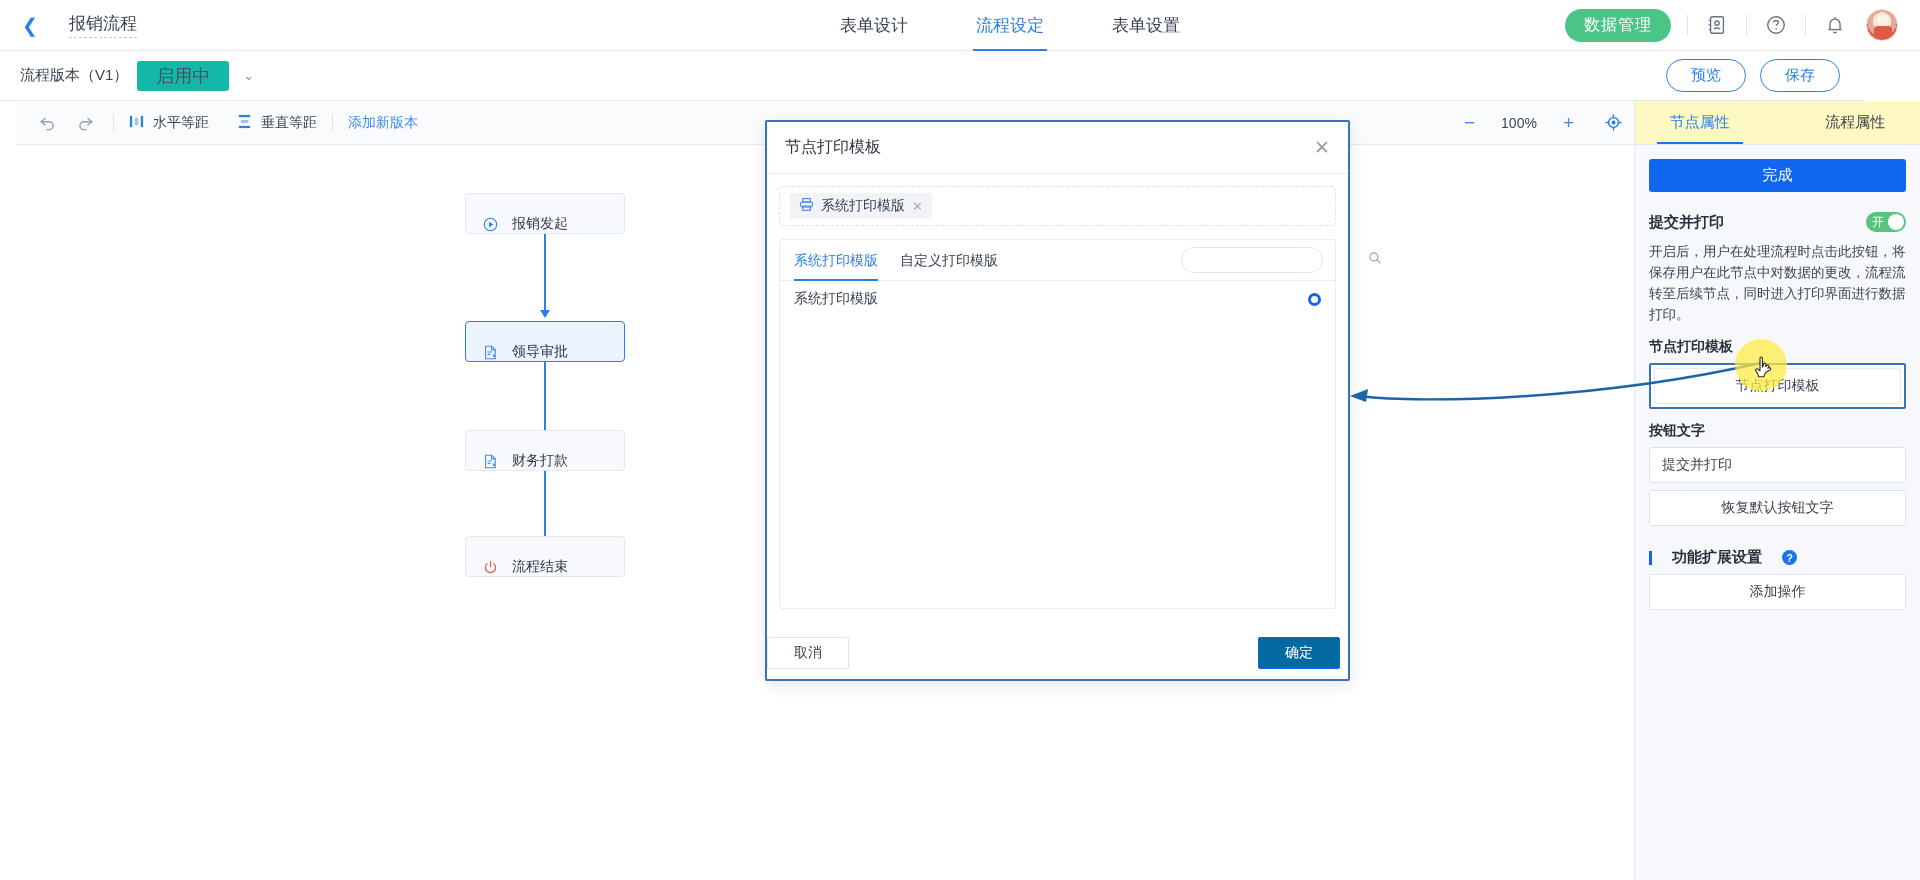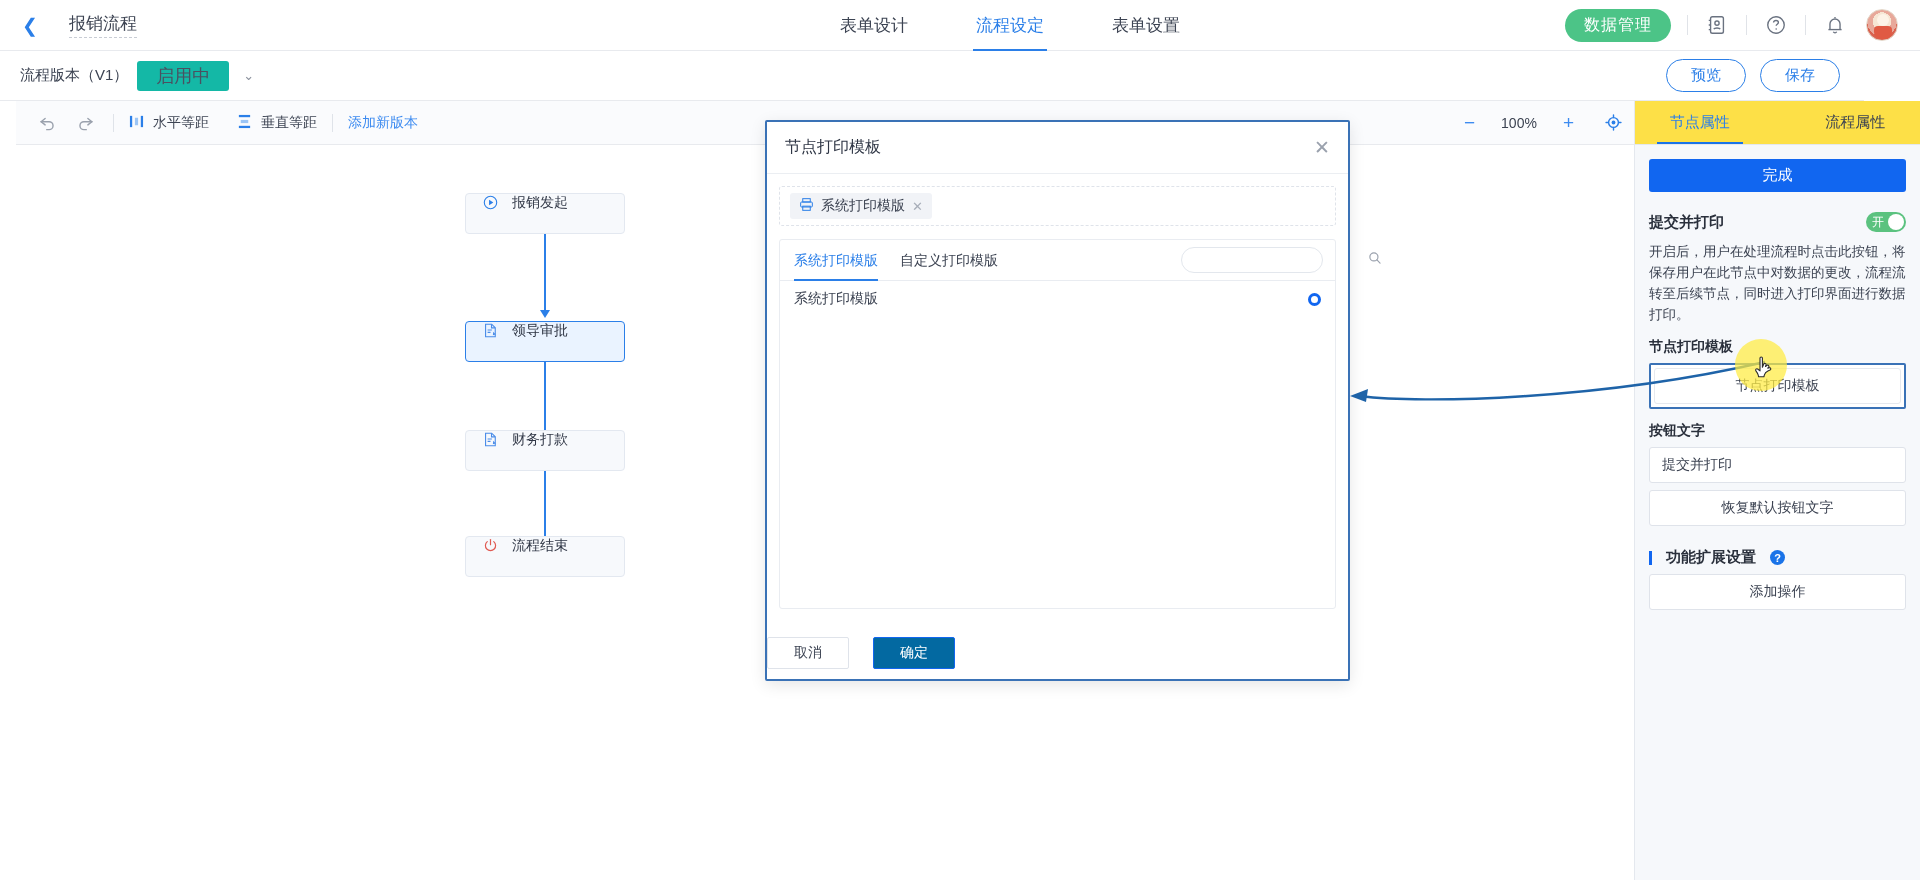--- a/index.html
+++ b/index.html
@@ -88,38 +88,38 @@
   .zoomgrp { margin-left:auto; display:flex; align-items:center; gap:26px; padding-right:24px; }
   .zoom-sign { color:#3d8bf0; font-size:19px; cursor:pointer; line-height:1; }
   .zoom-val { color:#3c4352; font-size:14px; }
 
   
   .canvas {
     position:absolute; left:0; top:145px; width:1634px; height:735px; background:#fff;
   }
   .node {
     position:absolute; width:160px; height:41px; border-radius:4px;
-    background:#f7f9fc; border:1px solid #e3e8f0; display:flex; align-items:flex-start;
+    background:#f7f9fc; border:1px solid #e3e8f0; display:flex; align-items:flex-end;
     padding-left:16px; gap:13px; font-size:14px; color:#2f3645; cursor:pointer;
   }
   .node.selected { background:#eaf3ff; border:1.5px solid #2b7fe8; }
   .node-ico { width:17px; height:17px; display:flex; align-items:center; justify-content:center; }
   .arrow-line { position:absolute; width:2px; background:#2b7fe8; }
   .arrow-head {
     position:absolute; width:0; height:0;
     border-left:5px solid transparent; border-right:5px solid transparent;
     border-top:8px solid #2b7fe8;
   }
 
   
   .rpanel {
     position:absolute; right:0; top:101px; width:286px; height:779px;
     background:#f6f8fb; border-left:1px solid #e4e8ee;
   }
-  .rp-tabs { display:flex; height:44px; background:#fde047; border-bottom:1px solid #e4e8ee;gap:26px; }
+  .rp-tabs { display:flex; height:44px; background:#fef9c3; border-bottom:1px solid #e4e8ee;gap:26px; }
   .rp-tab {
     flex:1; display:flex; align-items:center; justify-content:center;
     font-size:15px; color:#3c4352; cursor:pointer; position:relative;
   }
   .rp-tab.active { color:#2b7fe8; }
   .rp-tab.active:after {
     content:""; position:absolute; left:22px; right:22px; bottom:0; height:2.5px; background:#1a73e8;
   }
   .rp-body { padding:14px 14px 0 14px; }
   .btn-done {
@@ -138,21 +138,21 @@
   .rp-field {
     width:100%; height:36px; background:#fff; border:1px solid #dfe3ea; border-radius:3px;
     display:flex; align-items:center; padding:0 12px; font-size:14px; color:#3c4352;
     margin-top:7px; cursor:pointer;
   }
   .rp-field.center { justify-content:center; }
   .focus-box {
     border:2px solid #3a72b6; border-radius:2px; padding:3px; margin-top:7px; background:#fff;
   }
   .focus-box .rp-field { margin-top:0; border:1px solid #e6e9ee; }
-  .sec-title { display:flex; align-items:center; gap:14px; margin-top:22px; }
+  .sec-title { display:flex; align-items:center; gap:20px; margin-top:22px; }
   .sec-bar { width:3px; height:14px; background:#1166f0; }
   .help-ico {
     width:15px; height:15px; border-radius:50%; background:#1a73e8; color:#fff;
     font-size:11px; display:flex; align-items:center; justify-content:center;
     cursor:pointer; font-weight:bold;
   }
 
   
   .modal {
     position:absolute; left:765px; top:120px; width:585px; height:561px;
@@ -197,21 +197,21 @@
   .mi-list { flex:1; }
   .mi-row {
     height:36px; display:flex; align-items:center; justify-content:space-between;
     padding:0 14px; font-size:14px; color:#3c4352; cursor:pointer;
   }
   .radio-on {
     width:13px; height:13px; border-radius:50%; border:3.5px solid #1166f0; background:#fff;
   }
   .modal-foot {
     position:absolute; left:0; right:0; bottom:0; height:52px;
-    display:flex; align-items:center; justify-content:flex-start; gap:12px; padding-right:8px;
+    display:flex; align-items:center; justify-content:space-between; gap:3px; padding-right:8px;
   }
   .mf-btn {
     height:32px; padding:0 26px; font-size:14px; cursor:pointer; border-radius:2px;
     font-family:"Liberation Sans", sans-serif;
   }
   .mf-cancel { background:#fff; border:1px solid #dfe3ea; color:#3c4352; }
   .mf-ok { background:#0369a1; border:1px solid #1166f0; color:#fff; margin-left:12px; margin-right:0; }
 
   
   .annot { position:absolute; left:0; top:0; width:1920px; height:880px; pointer-events:none; }

